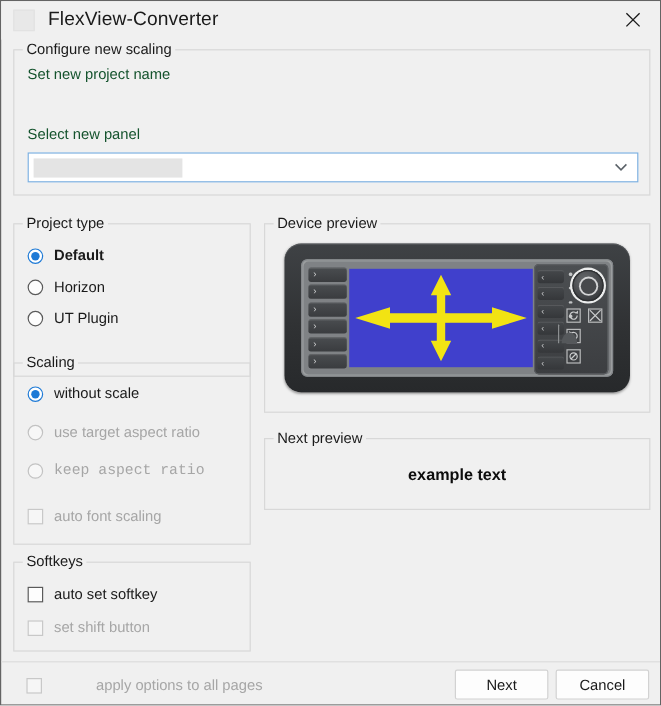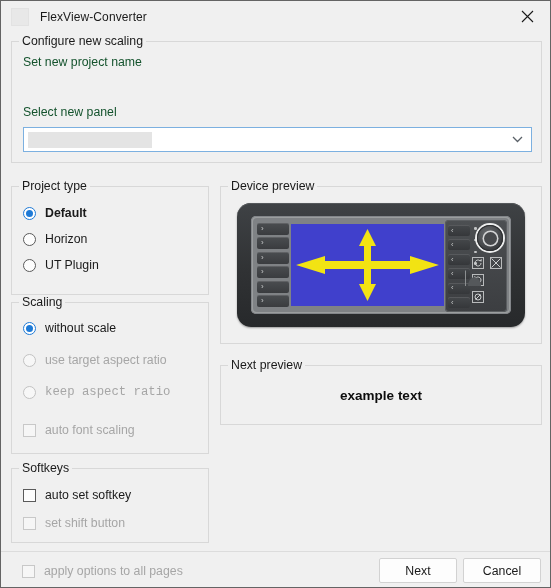--- a/index.html
+++ b/index.html
@@ -26,21 +26,21 @@
     align-items: center;
   }
   #app-icon {
     width: 18px; height: 18px;
     margin-left: 10px;
     background: #e8e8e8;
     border: 1px solid #e2e2e2;
   }
   #app-title {
     margin-left: 11px;
-    font-size: 12px;
+    font-size: 16px;
     color: #1a1a1a;
     letter-spacing: .1px;
   }
   #close-button {
     position: absolute;
     right: 0; top: 0;
     width: 46px; height: 31px;
     display: flex; align-items: center; justify-content: center;
     cursor: default;
   }
@@ -104,21 +104,21 @@
   }
   #panel-combo-arrow {
     position: absolute;
     right: 8px; top: 50%;
     transform: translateY(-50%);
     width: 12px; height: 12px;
     display: flex; align-items: center; justify-content: center;
   }
 
   
-  #grp-projtype { left: 10px; top: 185px; width: 198px; height: 109px; }
+  #grp-projtype { left: 10px; top: 185px; width: 198px; height: 128px; }
 
   .radio-row, .check-row {
     position: absolute;
     display: flex;
     align-items: center;
     left: 11px;
     cursor: default;
     white-space: nowrap;
   }
   .radio-mark {
@@ -175,21 +175,21 @@
   #sc-1 { top: 50px; }
   #sc-2 { top: 82px; font-family: Liberation Mono, monospace; }
   #sc-3 { top: 120px; }
 
   
   #grp-softkeys { left: 10px; top: 467px; width: 198px; height: 75px; }
   #sk-0 { top: 19px; }
   #sk-1 { top: 47px; }
 
   
-  #apply-all { position: absolute; left: 21px; top: 563px; }
+  #apply-all { position: absolute; left: 21px; top: 563px; gap: 36px; }
 
   
   #grp-device { left: 219px; top: 185px; width: 322px; height: 158px; }
   #device-stage {
     position: absolute;
     left: 10px; top: 12px;
     width: 302px; height: 134px;
   }
 
   

